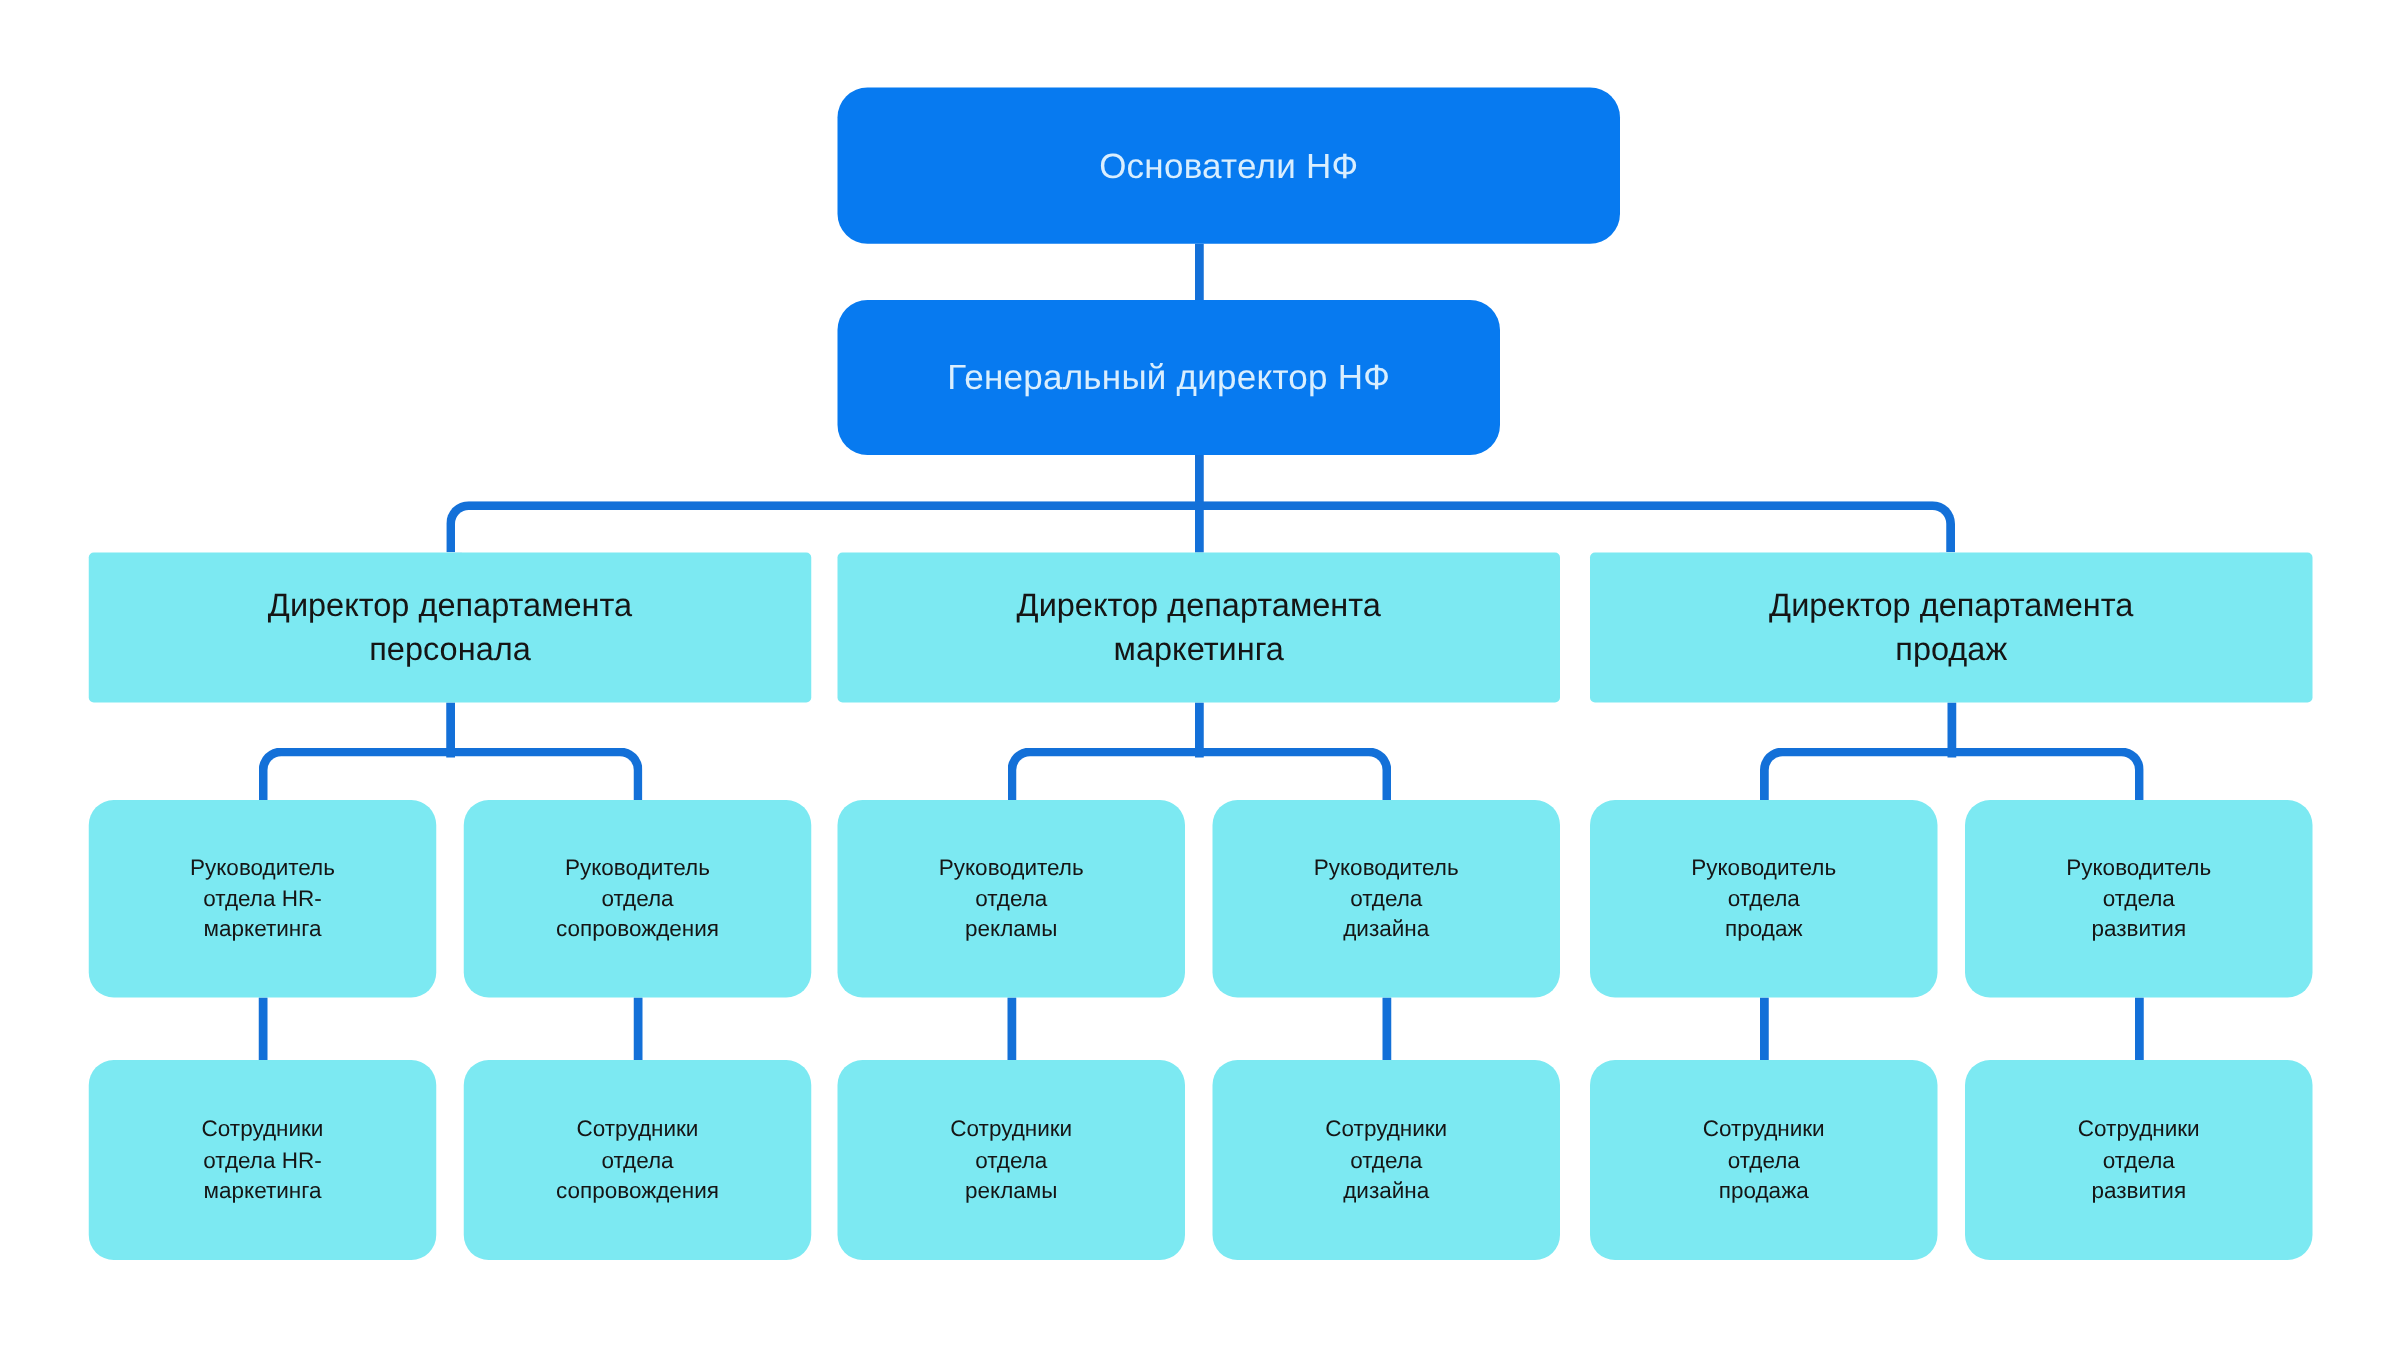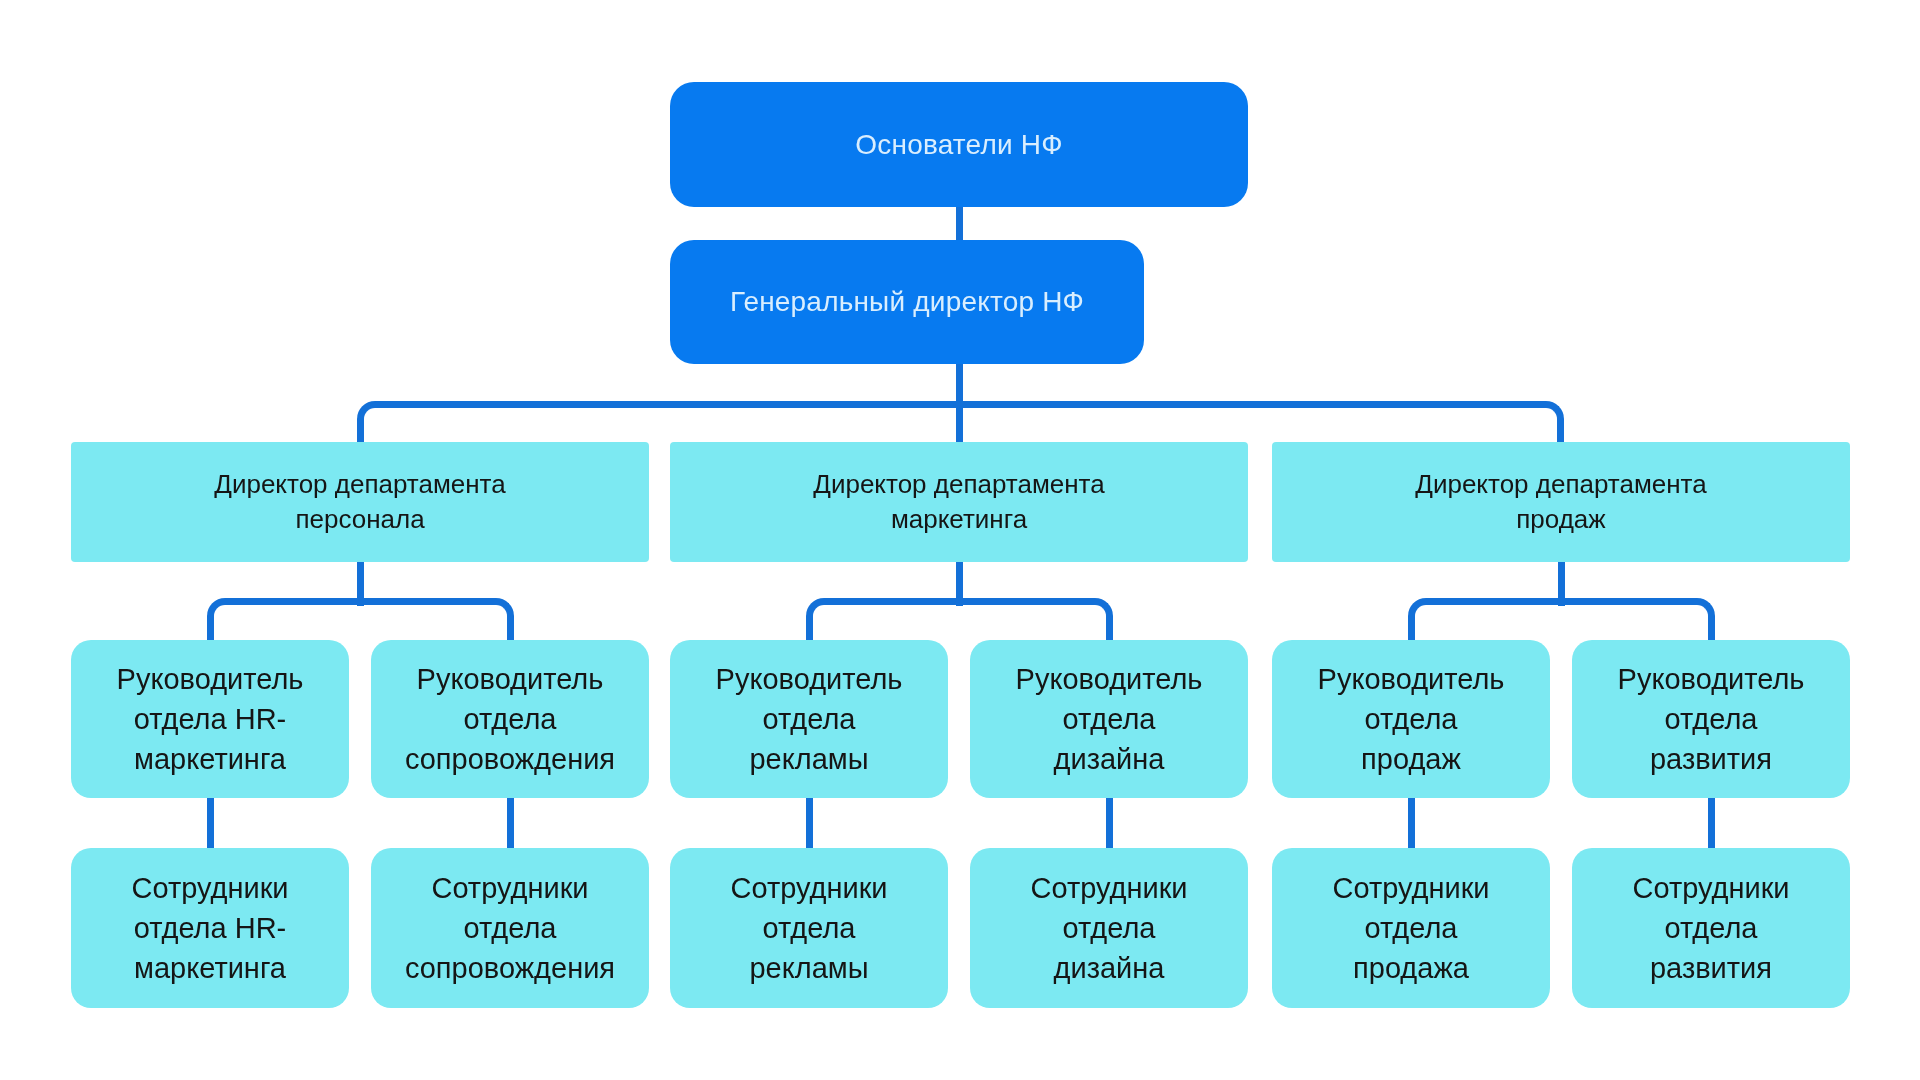--- a/index.html
+++ b/index.html
@@ -13,21 +13,21 @@
     text-align:center;white-space:pre-line;box-sizing:border-box;
   }
   .node.blue{
     background:#077af0;color:#d9eefe;border-radius:24px;
     font-size:28px;font-weight:500;letter-spacing:.2px;
   }
   .node.cyan{
     background:#7ce9f2;color:#151515;border-radius:4px;
     font-size:26px;font-weight:500;line-height:1.35;
   }
-  .node.small{font-size:29px;line-height:1.38;border-radius:20px;}
+  .node.small{font-size:18px;line-height:1.38;border-radius:20px;}
   .vline{position:absolute;width:7px;background:#1370d8;}
   .bracket{
     position:absolute;box-sizing:border-box;
     border:7px solid #1370d8;border-bottom:none;
     border-top-left-radius:18px;border-top-right-radius:18px;
   }
 </style>
 </head>
 <body>
 
@@ -46,23 +46,23 @@
   <div class="vline" style="left:1557.5px;top:562px;height:44px"></div>
   <div class="bracket" style="left:1407.5px;top:598px;width:307px;height:42px"></div>
 
   <div class="vline" style="left:206.5px;top:798px;height:52px"></div>
   <div class="vline" style="left:506.5px;top:798px;height:52px"></div>
   <div class="vline" style="left:805.5px;top:798px;height:52px"></div>
   <div class="vline" style="left:1105.5px;top:798px;height:52px"></div>
   <div class="vline" style="left:1407.5px;top:798px;height:52px"></div>
   <div class="vline" style="left:1707.5px;top:798px;height:52px"></div>
 
-  <div class="node blue" style="left:670px;top:82px;width:578px;height:125px">Основатели НФ</div>
+  <div class="node blue" style="left:670px;top:70px;width:626px;height:125px">Основатели НФ</div>
 
-  <div class="node blue" style="left:670px;top:240px;width:474px;height:124px">Генеральный директор НФ</div>
+  <div class="node blue" style="left:670px;top:240px;width:530px;height:124px">Генеральный директор НФ</div>
 
   <div class="node cyan" style="left:71px;top:442px;width:578px;height:120px">Директор департамента
 персонала</div>
   <div class="node cyan" style="left:670px;top:442px;width:578px;height:120px">Директор департамента
 маркетинга</div>
   <div class="node cyan" style="left:1272px;top:442px;width:578px;height:120px">Директор департамента
 продаж</div>
 
   <div class="node cyan small" style="left:71px;top:640px;width:278px;height:158px">Руководитель
 отдела HR-

